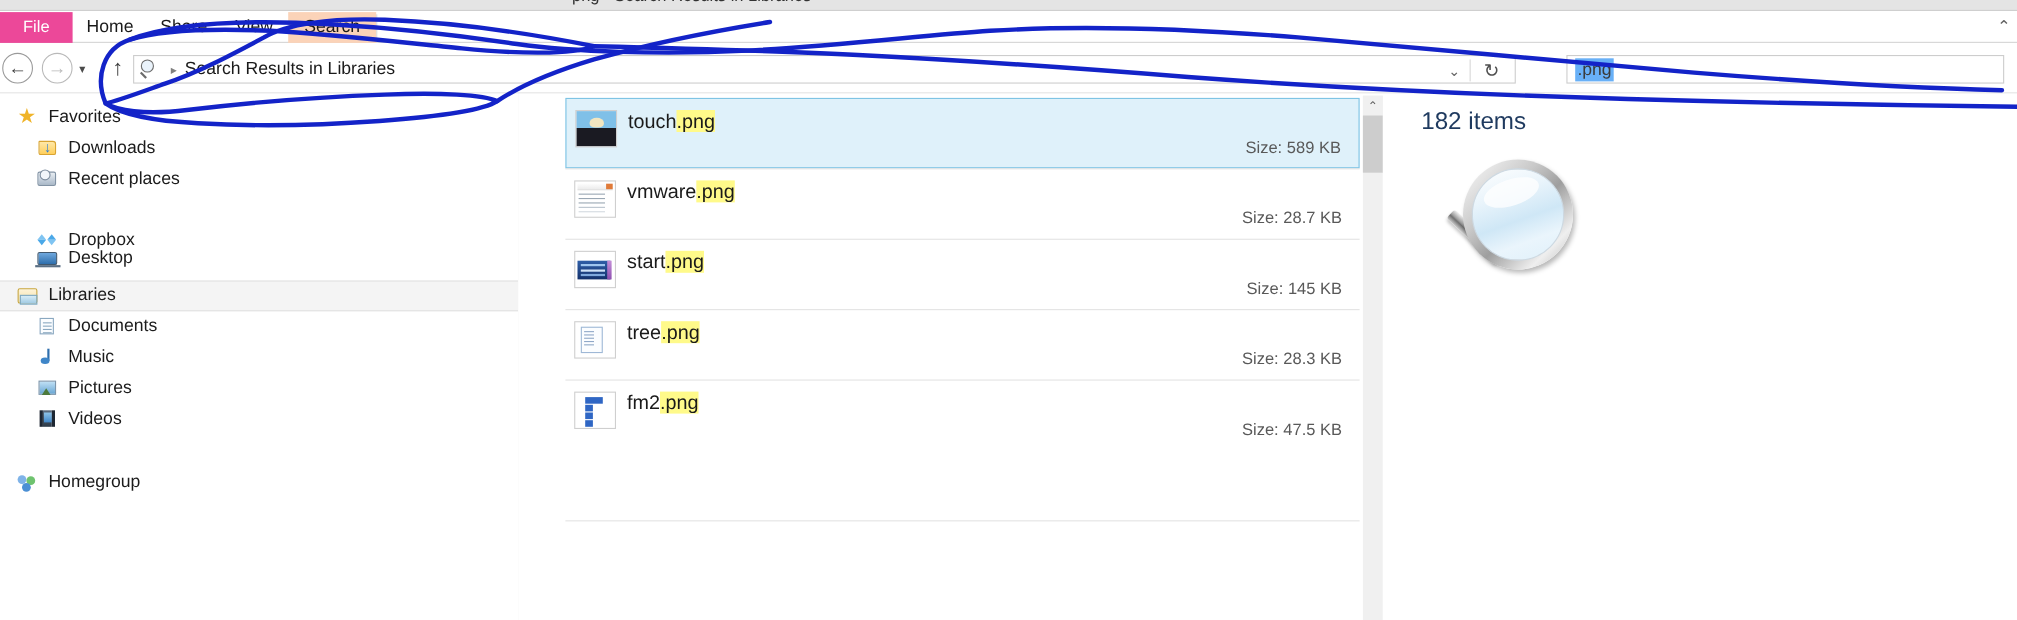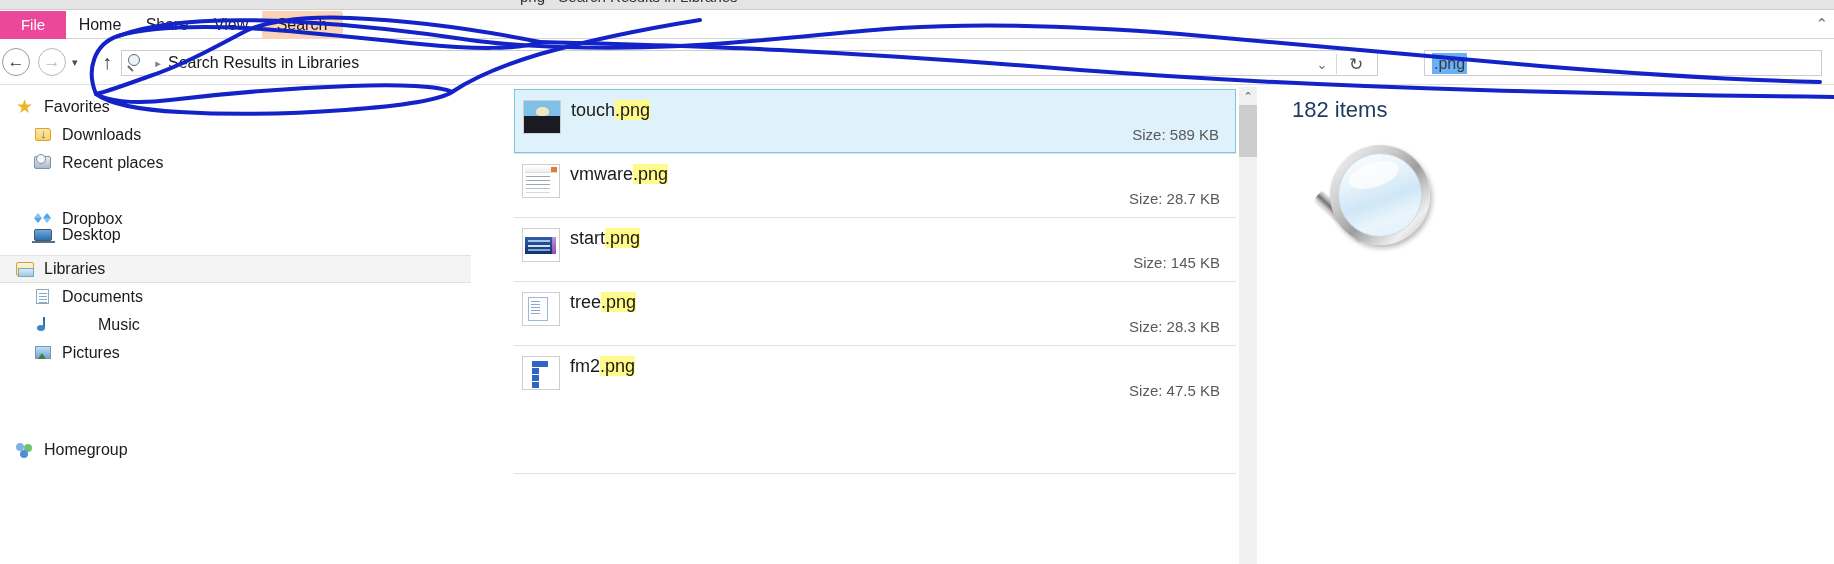--- a/index.html
+++ b/index.html
@@ -489,34 +489,40 @@
           <span class="ico-libraries"></span>
         </span>
       <span class="nav-label">Libraries</span>
     </div>
     <div class="nav-item" style="top:198px;padding-left:32px;">
       <span class="nav-ico">
           <span class="ico-doc"></span>
         </span>
       <span class="nav-label">Documents</span>
     </div>
-    <div class="nav-item" style="top:226px;padding-left:32px;gap:36px;">
+    <div class="nav-item" style="top:226px;padding-left:32px;">
       <span class="nav-ico">
           <span class="ico-music"></span>
         </span>
       <span class="nav-label">Music</span>
     </div>
     <div class="nav-item" style="top:254px;padding-left:32px;">
       <span class="nav-ico">
           <span class="ico-pictures"></span>
         </span>
       <span class="nav-label">Pictures</span>
     </div>
-
-    <div class="nav-item grouphdr" style="top:351px;padding-left:14px;">
+    <div class="nav-item" style="top:282px;padding-left:32px;">
+      <span class="nav-ico">
+          <span class="ico-videos"></span>
+        </span>
+      <span class="nav-label">Videos</span>
+    </div>
+
+    <div class="nav-item grouphdr" style="top:340px;padding-left:14px;">
       <span class="nav-ico">
           <span class="ico-homegroup">
             <i></i>
             <i></i>
             <i></i>
           </span>
         </span>
       <span class="nav-label">Homegroup</span>
     </div>
   </div>

